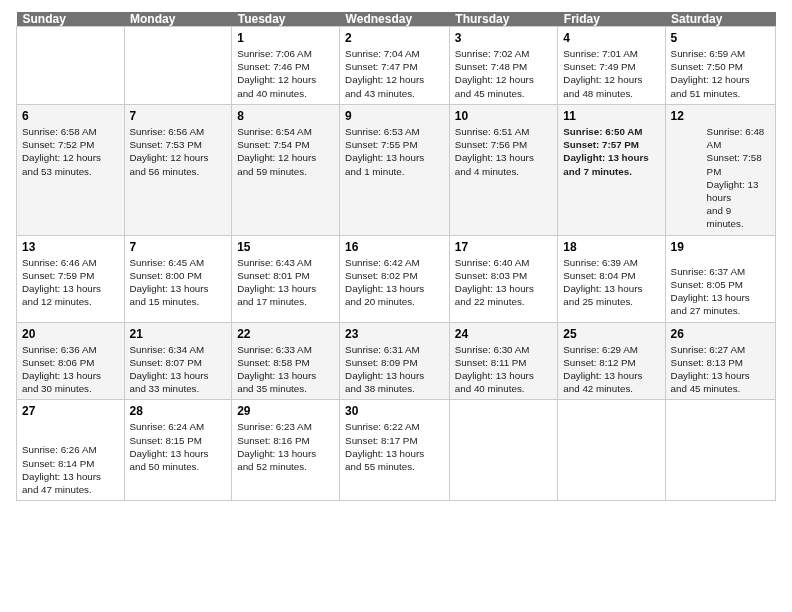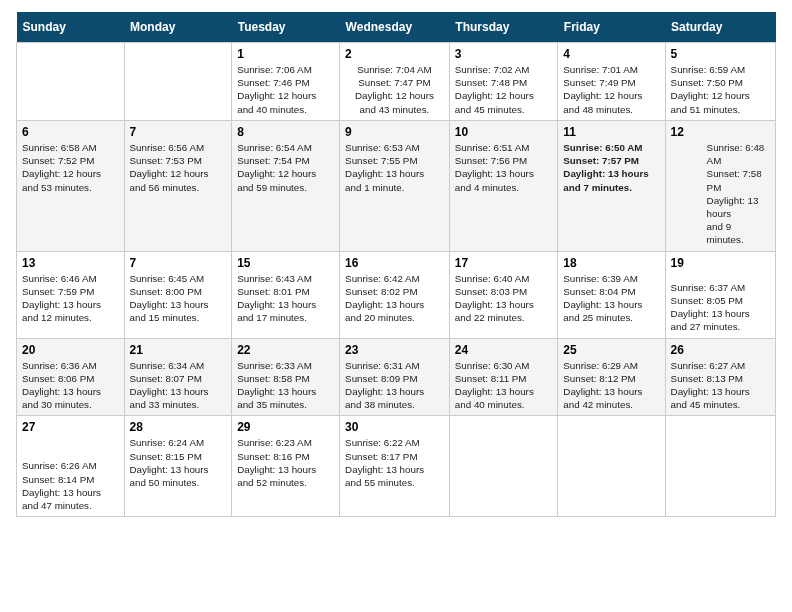--- a/index.html
+++ b/index.html
@@ -41,23 +41,23 @@
     .subtitle {
       font-size: 14px;
       color: #333;
     }
     table {
       width: 100%;
       border-collapse: collapse;
       font-size: 10.5px;
     }
     thead tr th {
-      background-color: #0c4a6e;
+      background-color: #737373;
       color: #fff;
-      padding: 8px 6px;
+      padding: 0 6px;
       text-align: left;
       font-size: 12px;
       font-weight: bold;
     }
     tbody tr td {
       border: 1px solid #ccc;
       vertical-align: top;
       padding: 4px 5px;
       width: 113px;
       height: 70px;
@@ -106,21 +106,21 @@
           <td class="empty-cell"></td>
           <td>
             <span class="day-num">1</span>
             <div class="day-info" style="white-space: pre-line;">Sunrise: 7:06 AM
 Sunset: 7:46 PM
 Daylight: 12 hours
 and 40 minutes.</div>
           </td>
           <td>
             <span class="day-num">2</span>
-            <div class="day-info" style="white-space: pre-line; text-align: center;">Sunrise: 7:04 AM
+            <div class="day-info" style="white-space: pre-line;">Sunrise: 7:04 AM
 Sunset: 7:47 PM
 Daylight: 12 hours
 and 43 minutes.</div>
           </td>
           <td>
             <span class="day-num">3</span>
             <div class="day-info" style="white-space: pre-line;">Sunrise: 7:02 AM
 Sunset: 7:48 PM
 Daylight: 12 hours
 and 45 minutes.</div>

